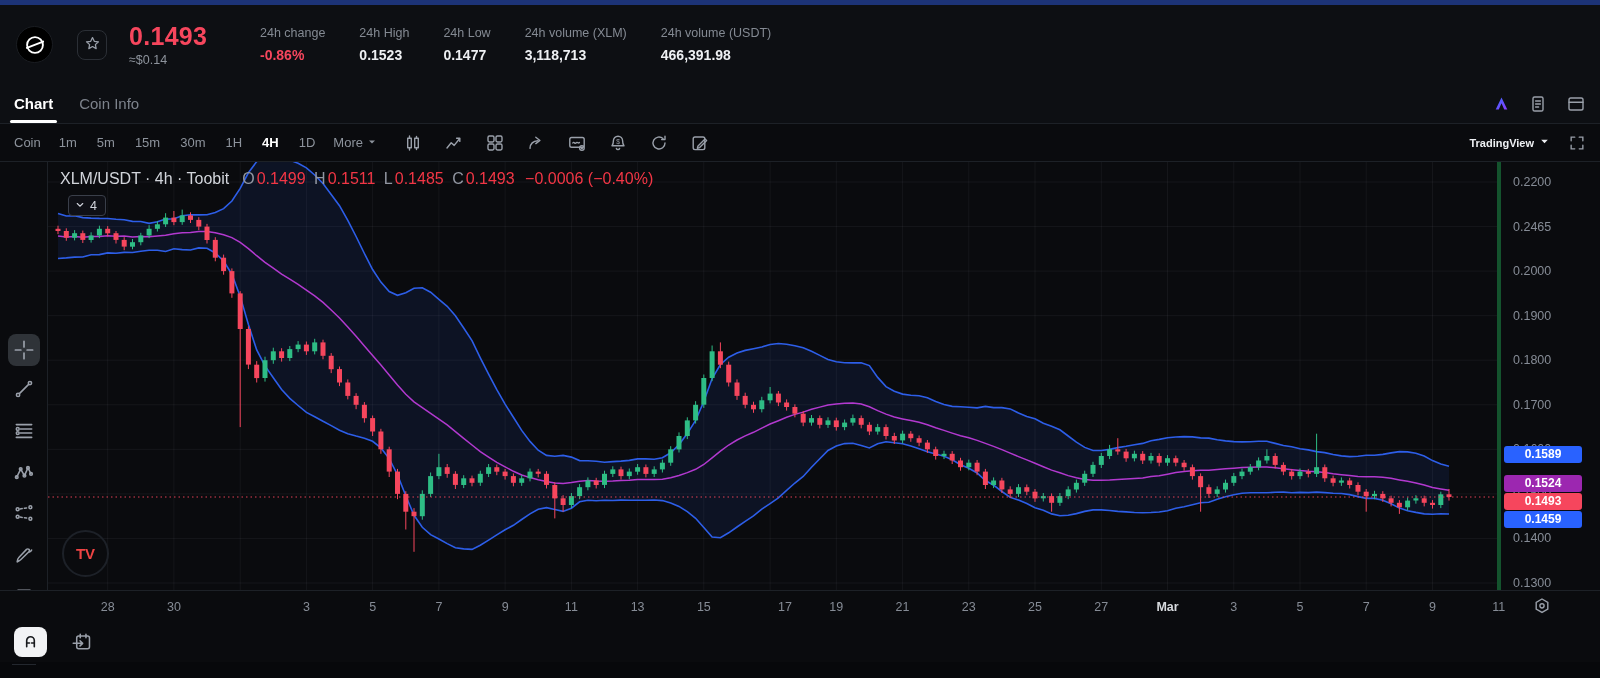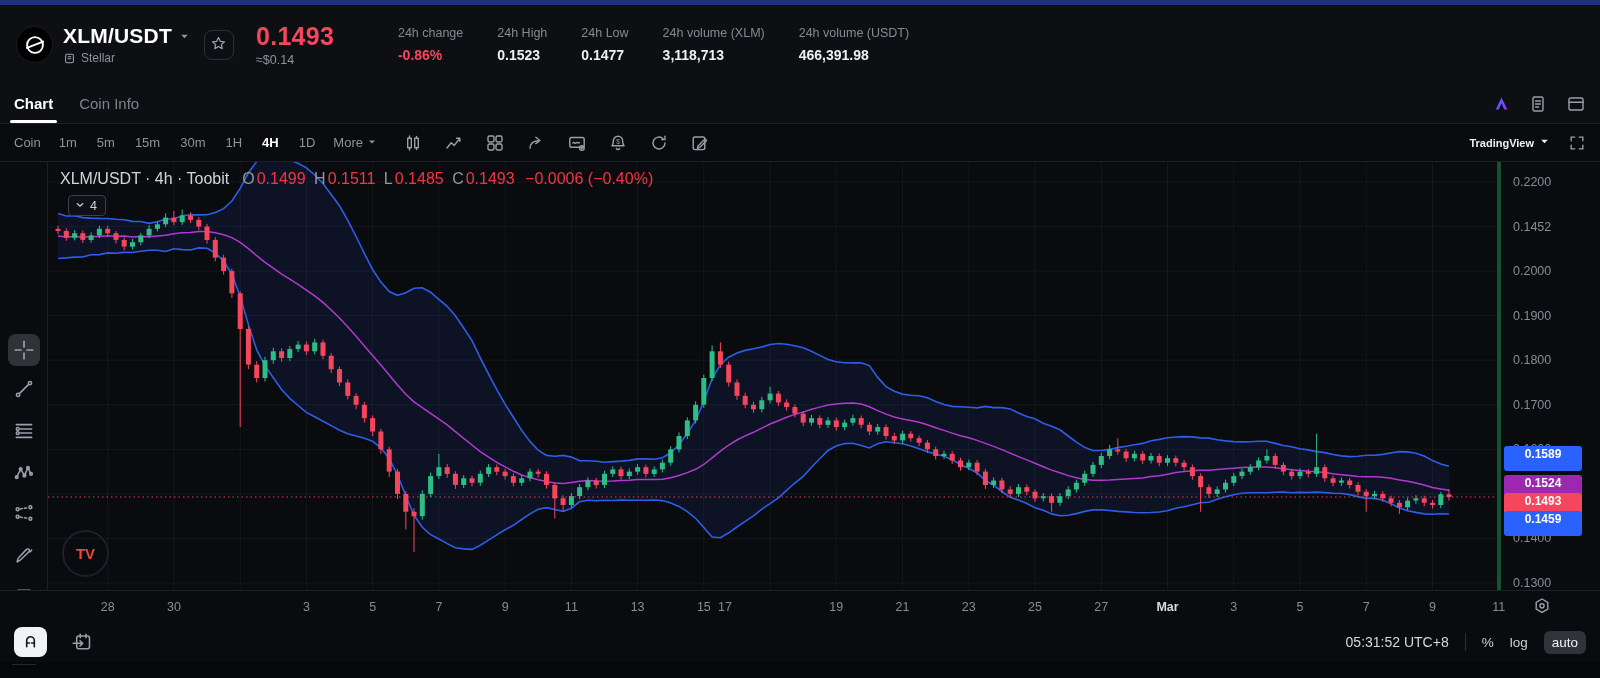--- a/index.html
+++ b/index.html
@@ -12,21 +12,21 @@
   header{left:0;top:5px;width:1600px;height:79px;background:#0d0f13;display:flex;align-items:center;padding:0 16px;position:absolute}
   .coin-logo{width:37px;height:37px;border-radius:50%;background:#000;display:flex;align-items:center;justify-content:center;margin-right:10px;border:1px solid #1a1d22}
   .pairrow{display:flex;align-items:center;gap:7px}
   .pair{font-size:21px;font-weight:700;color:#fff;letter-spacing:.2px}
   .caret{color:#8d939c;display:flex}
   .netrow{display:flex;align-items:center;gap:5px;color:#8d939c;font-size:12px;margin-top:3px}
   .starbtn{margin-left:14px;width:30px;height:30px;border-radius:8px;border:1px solid #2b2f36;background:transparent;color:#9aa0aa;display:flex;align-items:center;justify-content:center;padding:0;cursor:pointer}
   .pricebox{margin-left:22px;min-width:100px}
   .bigprice{font-size:25px;font-weight:700;color:#f6465d;letter-spacing:.3px}
   .approx{font-size:12.5px;color:#8d939c;margin-top:2px}
-  .stats{display:flex;gap:34px;margin-left:42px}
+  .stats{display:flex;gap:34px;margin-left:31px}
   .stat .sl{font-size:12.5px;color:#848a93;margin-bottom:7px;white-space:nowrap}
   .stat .sv{font-size:14px;font-weight:700;color:#eef0f3;white-space:nowrap}
   .stat .sv.neg{color:#f6465d}
   
   .tabs{left:0;top:84px;width:1600px;height:40px;background:#0d0f13;border-bottom:1px solid #1d2127;display:flex;align-items:center;justify-content:space-between;padding:0 14px;position:absolute}
   .tabs-left{display:flex;align-items:flex-start;gap:26px;height:100%}
   .tab{font-size:15px;color:#7d838c;height:100%;display:flex;align-items:center;position:relative;cursor:pointer}
   .tab.active{color:#fff;font-weight:700}
   .tab.active:after{content:"";position:absolute;left:-4px;right:-4px;bottom:0;height:3px;background:#fff;border-radius:2px}
   .tabs-right{display:flex;align-items:center;gap:18px}
@@ -51,21 +51,21 @@
   .chartarea{left:48px;top:162px;width:1449px;height:428px;background:#0a0b0e;position:absolute;overflow:hidden}
   .legend{position:absolute;left:12px;top:8px;font-size:16px;display:flex;align-items:center;gap:9px;white-space:nowrap}
   .legend .sym{color:#d2d5db}
   .legend .lk{color:#9196a1;margin-left:4px}
   .legend .lv{color:#f23645;margin-left:2px}
   .legend .chg{color:#f23645;margin-left:6px}
   .indbadge{position:absolute;left:20px;top:33px;height:21px;border:1px solid #3a3f4a;background:rgba(16,18,24,.85);color:#d1d4dc;border-radius:4px;font-size:12.5px;display:flex;align-items:center;gap:5px;padding:0 8px 0 6px;cursor:pointer}
   .watermark{position:absolute;left:14px;top:368px;width:47px;height:47px;border-radius:50%;border:2px solid #1d2128;display:flex;align-items:center;justify-content:center;color:#ef4444;font-weight:700;font-size:15px}
   .pricescale{left:1497px;top:162px;width:103px;height:428px;background:#0a0b0e;border-left:4px solid #14532d;position:absolute}
   .ptick{position:absolute;left:12px;font-size:12.5px;color:#868c96;white-space:nowrap}
-  .ptag{position:absolute;left:3px;width:78px;height:25px;border-radius:3px;color:#fff;font-size:12px;line-height:17px;text-align:center;font-weight:700}
+  .ptag{position:absolute;left:3px;width:78px;height:17px;border-radius:3px;color:#fff;font-size:12px;line-height:17px;text-align:center;font-weight:700}
   
   .timeaxis{left:0;top:590px;width:1600px;height:32px;background:#0a0b0e;border-top:1px solid #1d2127;position:absolute}
   .ttick{position:absolute;top:9px;width:40px;margin-left:-20px;text-align:center;font-size:12.5px;color:#868c96}
   .ttick.major{color:#d6d9dd;font-weight:700}
   .axis-settings{position:absolute;left:1532px;top:5px}
   
   .bottombar{left:0;top:622px;width:1600px;height:40px;background:#0a0b0e;display:flex;align-items:center;justify-content:space-between;padding:0 14px;position:absolute}
   .bb-left{display:flex;align-items:center;gap:24px}
   .magnetbtn{width:33px;height:30px;background:#f2f3f5;border-radius:8px;border:none;display:flex;align-items:center;justify-content:center;color:#17191d;cursor:pointer;padding:0}
   .bb-right{display:flex;align-items:center;gap:16px}
@@ -80,39 +80,20 @@
 <div id="root">
   <div class="abs topstrip"></div>
 
   <header>
     <span class="coin-logo">
       <svg width="22" height="22" viewBox="0 0 20 20" fill="none" stroke="#fff" stroke-width="1.7" stroke-linecap="round">
           <circle cx="10" cy="10" r="7.2"></circle>
           <path d="M2.6 12.6L17.4 6.9"></path>
         </svg>
     </span>
-    <div class="pairbox">
-      <div class="pairrow">
-        <span class="pair">XLM/USDT</span>
-        <span class="caret">
-            <svg width="11" height="11" viewBox="0 0 20 20" fill="#8d939c">
-              <path d="M4 7l6 6 6-6z"></path>
-            </svg>
-          </span>
-      </div>
-      <div class="netrow">
-        <span class="icon static">
-            <svg width="13" height="13" viewBox="0 0 20 20" fill="none" stroke="currentColor" stroke-width="1.6">
-              <rect x="4" y="3.5" width="12" height="13" rx="2"></rect>
-              <path d="M7.3 7.3h5.4M7.3 10.5h5.4"></path>
-            </svg>
-          </span>
-        <span>Stellar</span>
-      </div>
-    </div>
     <button class="starbtn">
       <span><svg width="17" height="17" viewBox="0 0 20 20" fill="none" stroke="currentColor" stroke-width="1.5" stroke-linejoin="round">
             <path d="M10 3l2.1 4.4 4.9.6-3.6 3.3.9 4.7-4.3-2.4-4.3 2.4.9-4.7L3 8l4.9-.6z"></path>
           </svg></span>
     </button>
     <div class="pricebox">
       <div class="bigprice">0.1493</div>
       <div class="approx">≈$0.14</div>
     </div>
     <div class="stats">
@@ -716,21 +697,21 @@
       <span><svg width="10" height="10" viewBox="0 0 20 20" fill="none" stroke="#d1d4dc" stroke-width="2.2" stroke-linecap="round">
             <path d="M4.5 7l5.5 5.5L15.5 7"></path>
           </svg></span>
       <span>4</span>
     </button>
     <div class="watermark">TV</div>
   </div>
 
   <div class="pricescale" id="pricescale">
       <span class="ptick" style="top: 13px;">0.2200</span>
-      <span class="ptick" style="top: 57.5556px;">0.1452</span>
+      <span class="ptick" style="top: 57.5556px;">0.2465</span>
       <span class="ptick" style="top: 102.111px;">0.2000</span>
       <span class="ptick" style="top: 146.667px;">0.1900</span>
       <span class="ptick" style="top: 191.222px;">0.1800</span>
       <span class="ptick" style="top: 235.778px;">0.1700</span>
       <span class="ptick" style="top: 280.333px;">0.1600</span>
       <span class="ptick" style="top: 324.889px;">0.1500</span>
       <span class="ptick" style="top: 369.444px;">0.1400</span>
       <span class="ptick" style="top: 414px;">0.1300</span>
       <div class="ptag" style="top: 283.734px; background: rgb(41, 98, 255);">0.1589</div>
       <div class="ptag" style="top: 312.696px; background: rgb(156, 39, 176);">0.1524</div>
@@ -748,21 +729,21 @@
   <span class="ttick" style="left: 107.68px;">28</span>
       <span class="ttick" style="left: 173.92px;">30</span>
       <span class="ttick major" style="left: 240.16px; margin-top: 36px;">Feb</span>
       <span class="ttick" style="left: 306.4px;">3</span>
       <span class="ttick" style="left: 372.64px;">5</span>
       <span class="ttick" style="left: 438.88px;">7</span>
       <span class="ttick" style="left: 505.12px;">9</span>
       <span class="ttick" style="left: 571.36px;">11</span>
       <span class="ttick" style="left: 637.6px;">13</span>
       <span class="ttick" style="left: 703.84px;">15</span>
-      <span class="ttick" style="left: 725px;">17</span>
+      <span class="ttick" style="left: 785px;">17</span>
       <span class="ttick" style="left: 836.32px;">19</span>
       <span class="ttick" style="left: 902.56px;">21</span>
       <span class="ttick" style="left: 968.8px;">23</span>
       <span class="ttick" style="left: 1035.04px;">25</span>
       <span class="ttick" style="left: 1101.28px;">27</span>
       <span class="ttick major" style="left: 1167.52px;">Mar</span>
       <span class="ttick" style="left: 1233.76px;">3</span>
       <span class="ttick" style="left: 1300px;">5</span>
       <span class="ttick" style="left: 1366.24px;">7</span>
       <span class="ttick" style="left: 1432.48px;">9</span>
@@ -778,21 +759,14 @@
             </svg></span>
       </button>
       <span class="icon">
           <svg width="22" height="22" viewBox="0 0 20 20" fill="none" stroke="currentColor" stroke-width="1.4" stroke-linecap="round" stroke-linejoin="round">
             <rect x="5.2" y="4.6" width="11.6" height="11.6" rx="1.8"></rect>
             <path d="M8.4 3v3.2M13.6 3v3.2"></path>
             <path d="M2 11.2h8.4M8.2 8.9l2.4 2.3-2.4 2.3"></path>
           </svg>
         </span>
     </div>
-    <div class="bb-right">
-      <span class="clock">05:31:52 UTC+8</span>
-      <span class="vsep"></span>
-      <span class="scalebtn">%</span>
-      <span class="scalebtn">log</span>
-      <span class="scalebtn chip">auto</span>
-    </div>
   </div>
 </div>
 
 </body></html>

